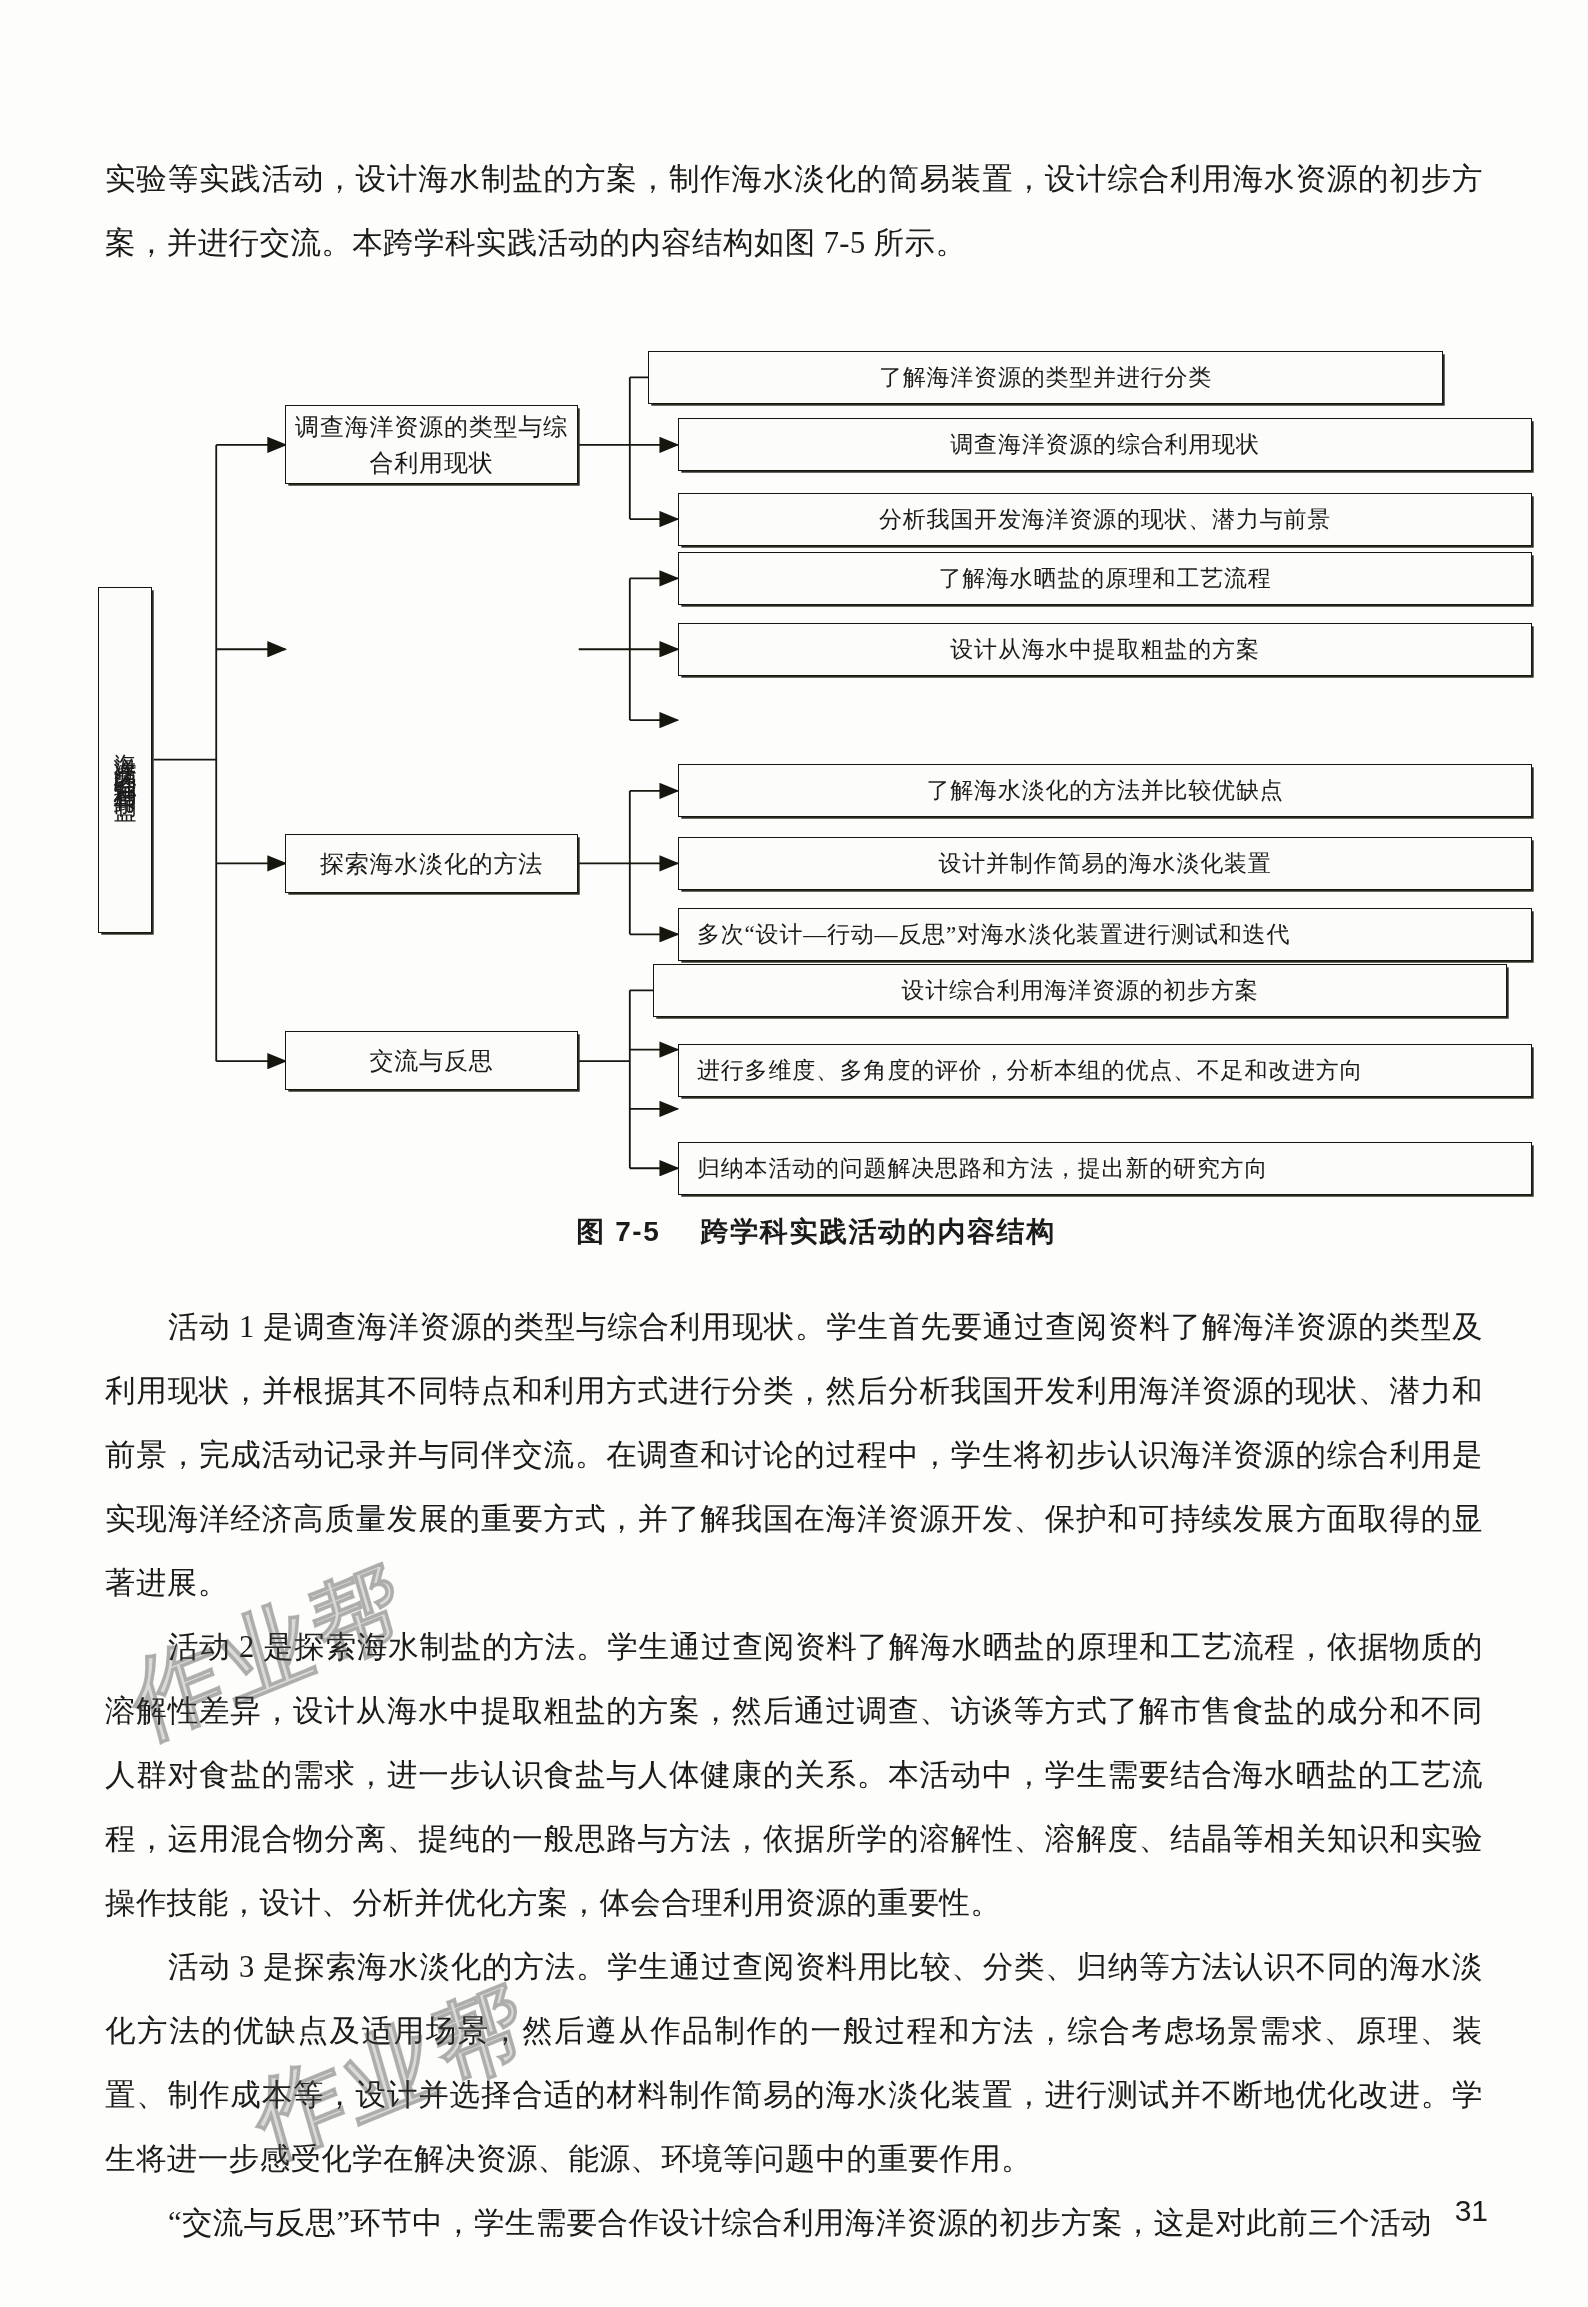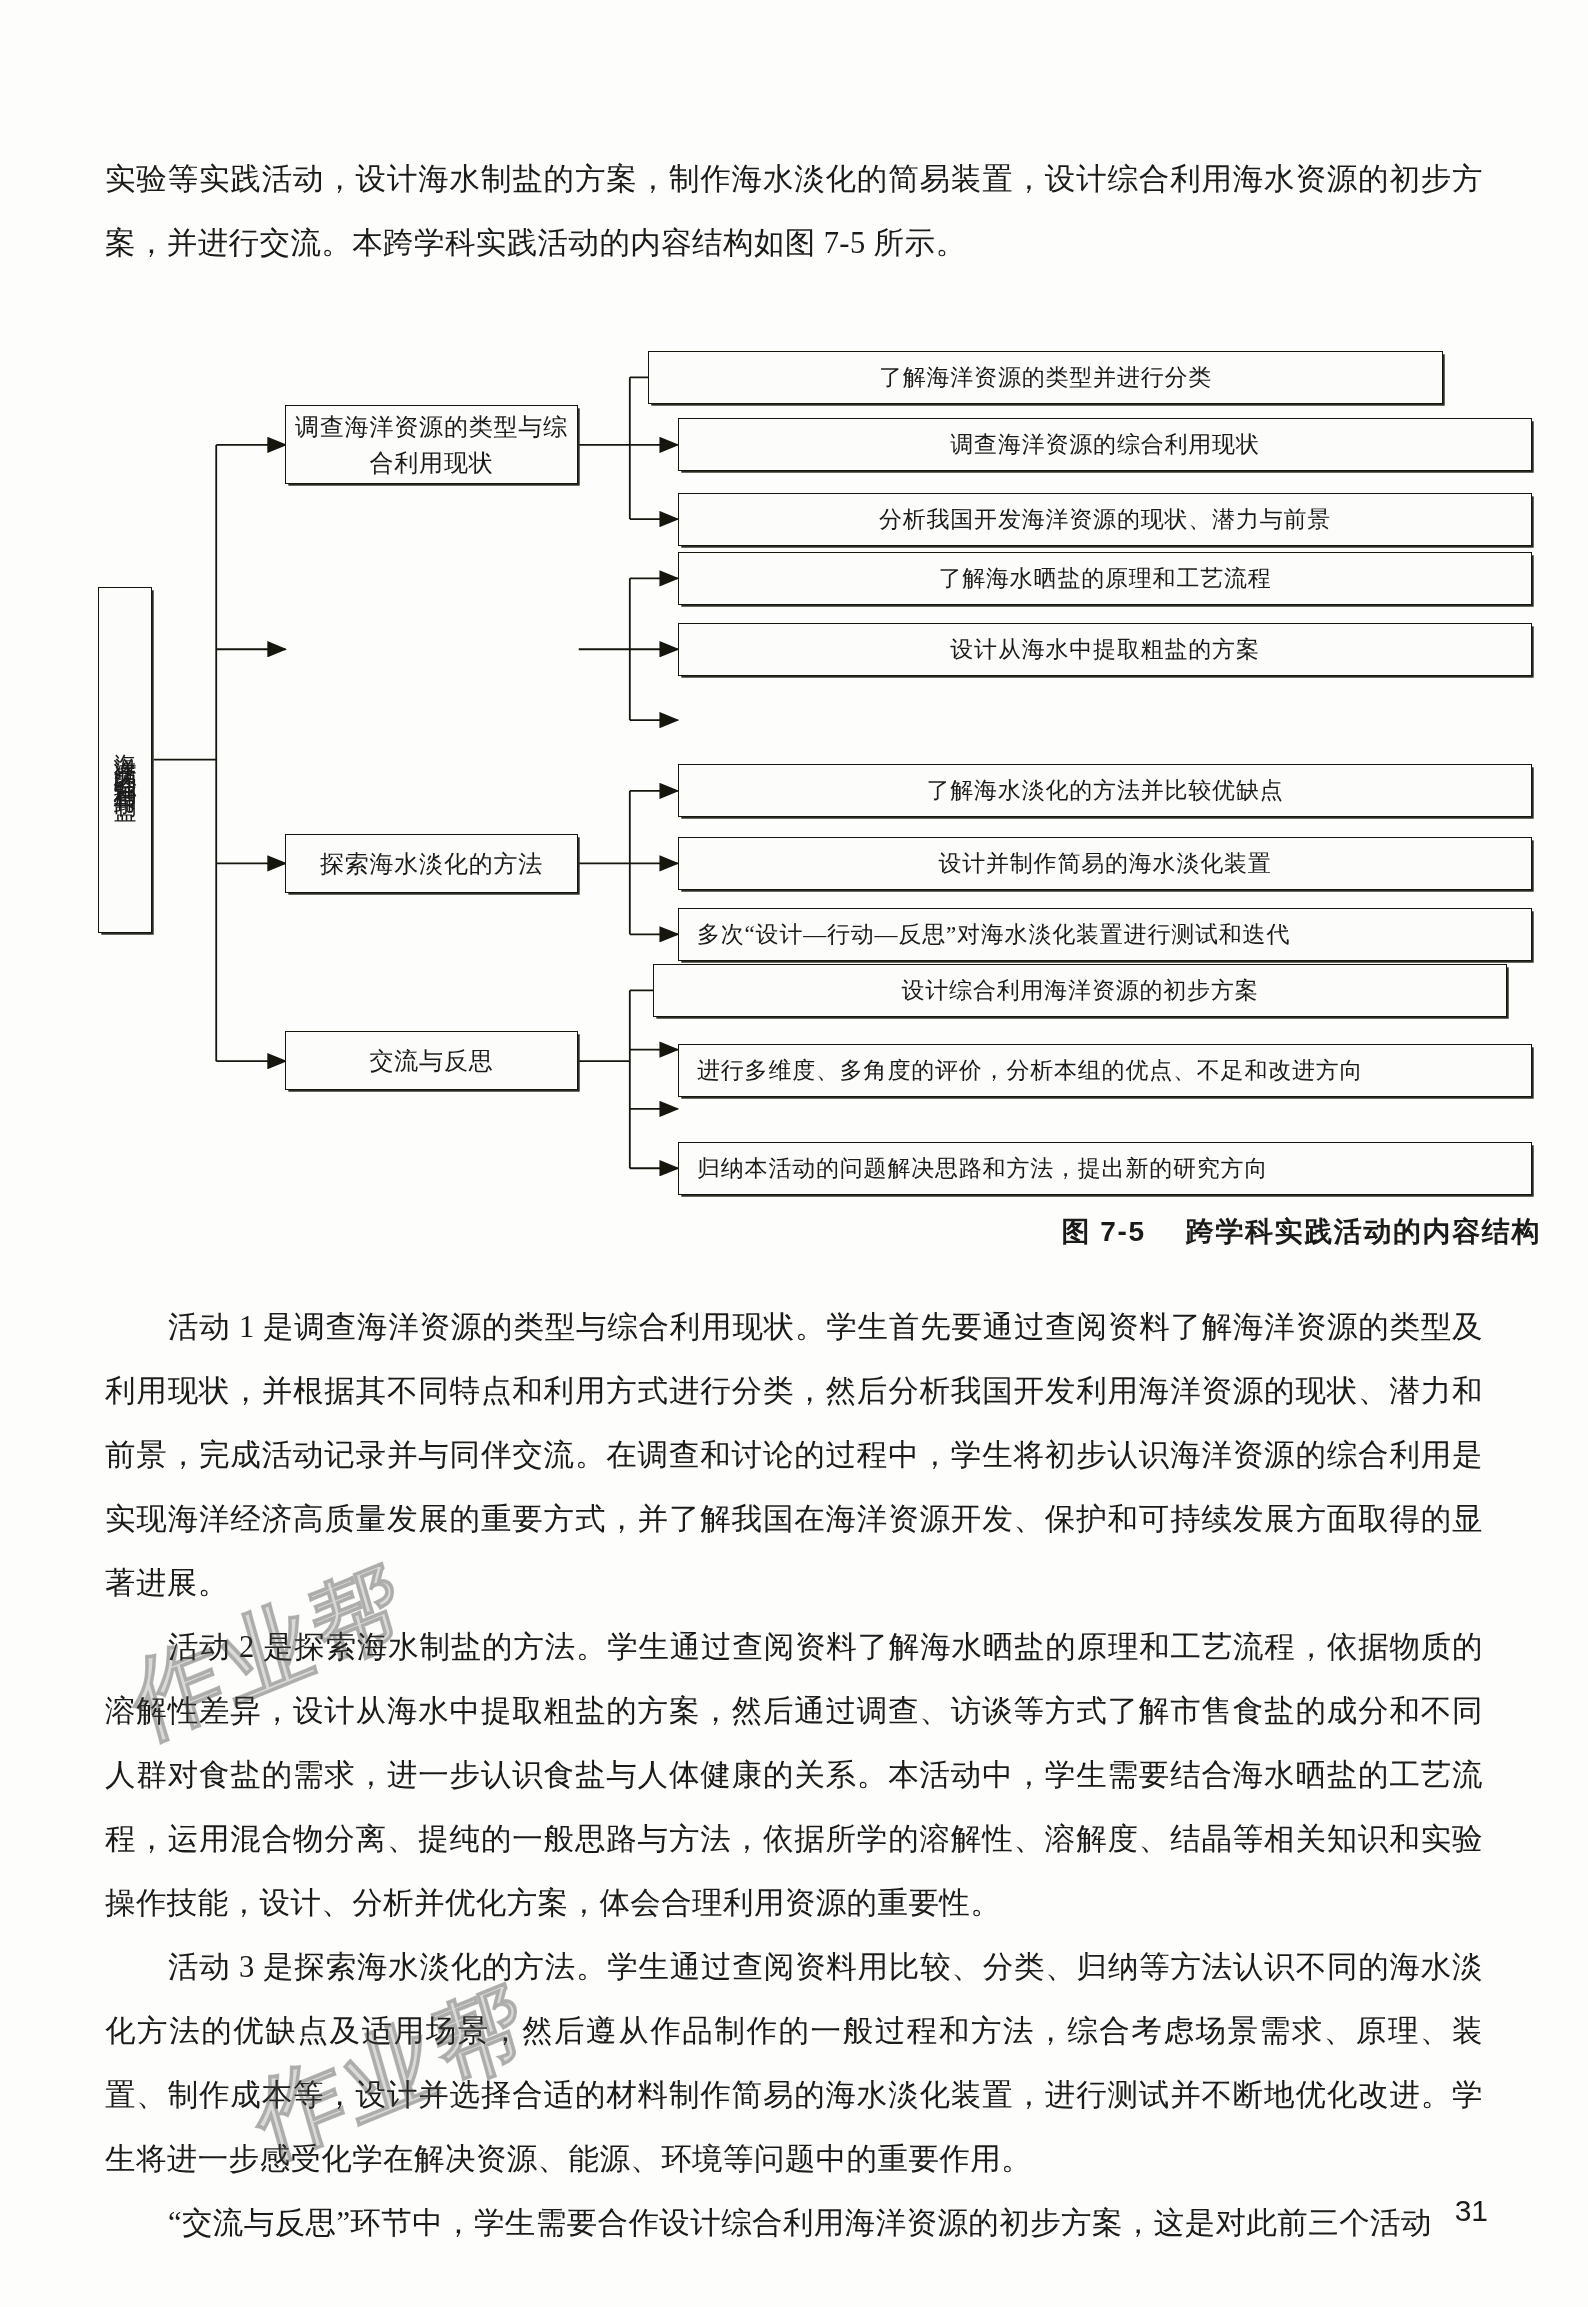--- a/index.html
+++ b/index.html
@@ -67,21 +67,21 @@
   #root-box .vtext {
     writing-mode:vertical-rl;
     text-orientation:upright;
     font-size:23px;
     letter-spacing:4.1px;
     line-height:36px;
   }
 
   #fig-caption {
     position:absolute; left:0; top:933px; width:1450px;
-    text-align:right; font-size:28px; letter-spacing:1.6px;
+    text-align:center; font-size:28px; letter-spacing:1.6px;
     font-family:"Liberation Sans","DejaVu Sans",sans-serif;
     font-weight:600;
   }
   #fig-caption .num { font-weight:600; }
 
   
   .watermark {
     position:absolute;
     font-family:"Liberation Sans","DejaVu Sans",sans-serif;
     font-weight:700;

